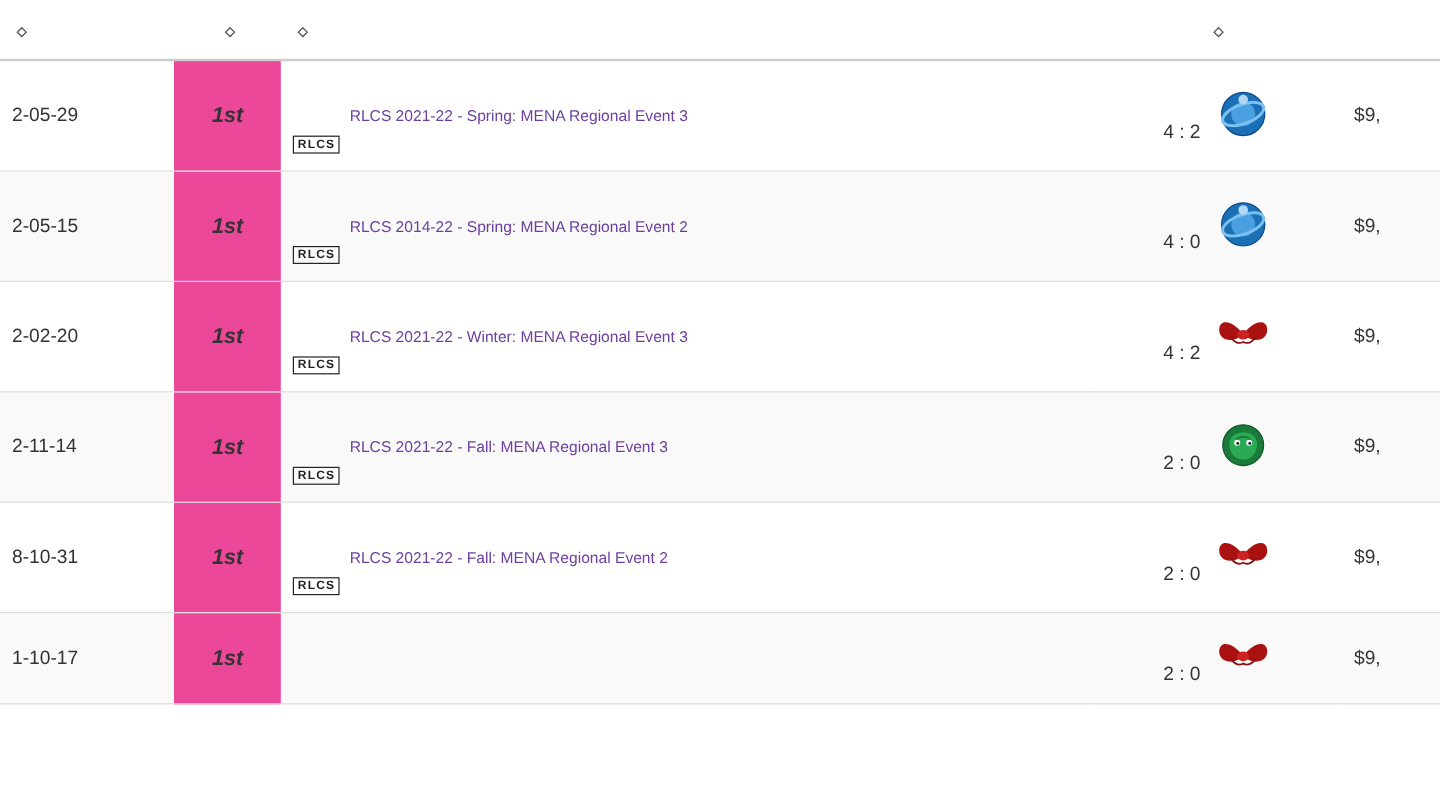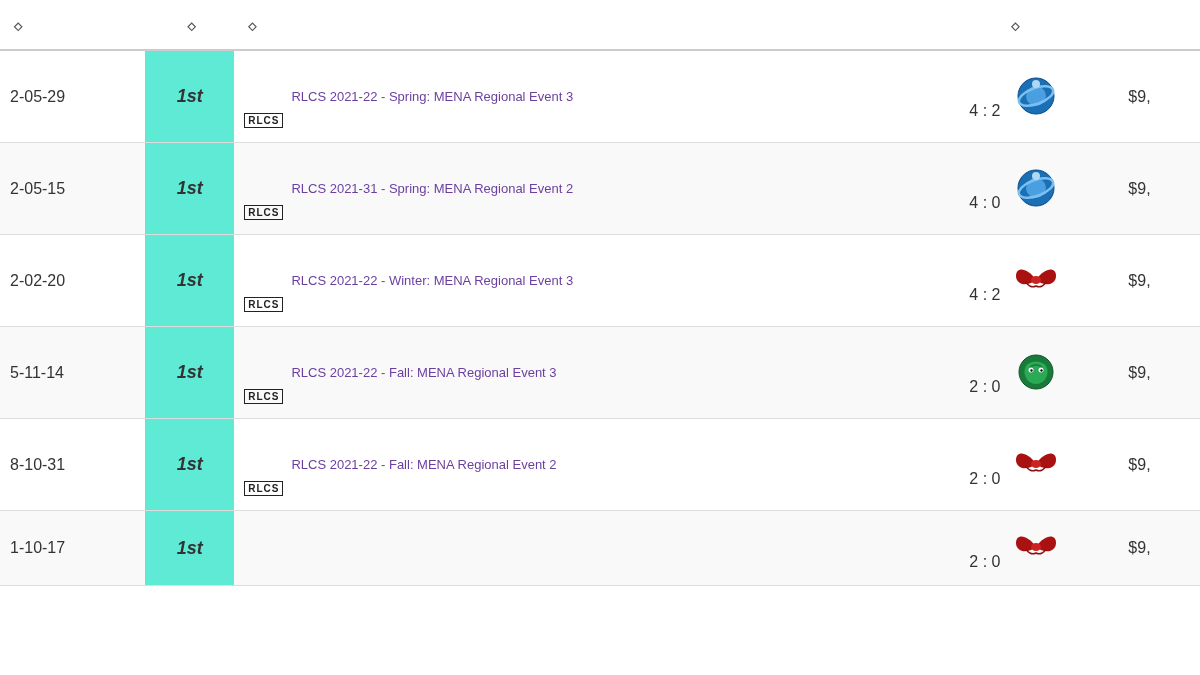--- a/index.html
+++ b/index.html
@@ -47,21 +47,21 @@
       text-align: center;
       vertical-align: middle;
     }
     td.date-cell {
       text-align: left;
       font-size: 16px;
       color: #333;
       white-space: nowrap;
     }
     td.place-cell {
-      background: #5eead4;
+      background: #ec4899;
       font-weight: bold;
       font-size: 18px;
       color: #333;
       font-style: italic;
     }
     .tournament-row {
       display: flex;
       align-items: center;
       gap: 8px;
     }
@@ -149,21 +149,21 @@
           </span>
     </td>
     <td class="prize-cell">$9,</td>
   </tr>
       <tr>
     <td class="date-cell">2-05-15</td>
     <td class="place-cell">1st</td>
     <td style="text-align:left;">
       <div class="tournament-row">
         <span class="rlcs-badge">RLCS</span>
-        <span class="tournament-name">RLCS 2021-31 - Spring: MENA Regional Event 2</span>
+        <span class="tournament-name">RLCS 2014-22 - Spring: MENA Regional Event 2</span>
       </div>
     </td>
     <td class="result-cell">
       4 : 0 &nbsp;
       <span class="opponent-icon">
             <svg width="40" height="40" viewBox="0 0 40 40">
       <circle cx="20" cy="20" r="18" fill="#1a6fb5" stroke="#0d4a8a" stroke-width="1"></circle>
       <circle cx="20" cy="20" r="10" fill="#4a9fe0"></circle>
       <ellipse cx="20" cy="20" rx="18" ry="8" fill="none" stroke="#7ac0f0" stroke-width="2.5" transform="rotate(-20 20 20)"></ellipse>
       <circle cx="20" cy="8" r="4" fill="#b0d8f5"></circle>
@@ -188,21 +188,21 @@
       <path d="M22,20 C14,8 2,6 2,16 C2,24 12,28 22,20Z" fill="#aa1111"></path>
       <path d="M22,20 C30,8 42,6 42,16 C42,24 32,28 22,20Z" fill="#aa1111"></path>
       <ellipse cx="22" cy="20" rx="5" ry="4" fill="#cc2222"></ellipse>
       <path d="M12,22 C14,26 18,28 22,26 C26,28 30,26 32,22" fill="none" stroke="#881111" stroke-width="1.5"></path>
     </svg>
           </span>
     </td>
     <td class="prize-cell">$9,</td>
   </tr>
       <tr>
-    <td class="date-cell">5-11-14</td>
+    <td class="date-cell">2-11-14</td>
     <td class="place-cell">1st</td>
     <td style="text-align:left;">
       <div class="tournament-row">
         <span class="rlcs-badge">RLCS</span>
         <span class="tournament-name">RLCS 2021-22 - Fall: MENA Regional Event 3</span>
       </div>
     </td>
     <td class="result-cell">
       2 : 0 &nbsp;
       <span class="opponent-icon">

